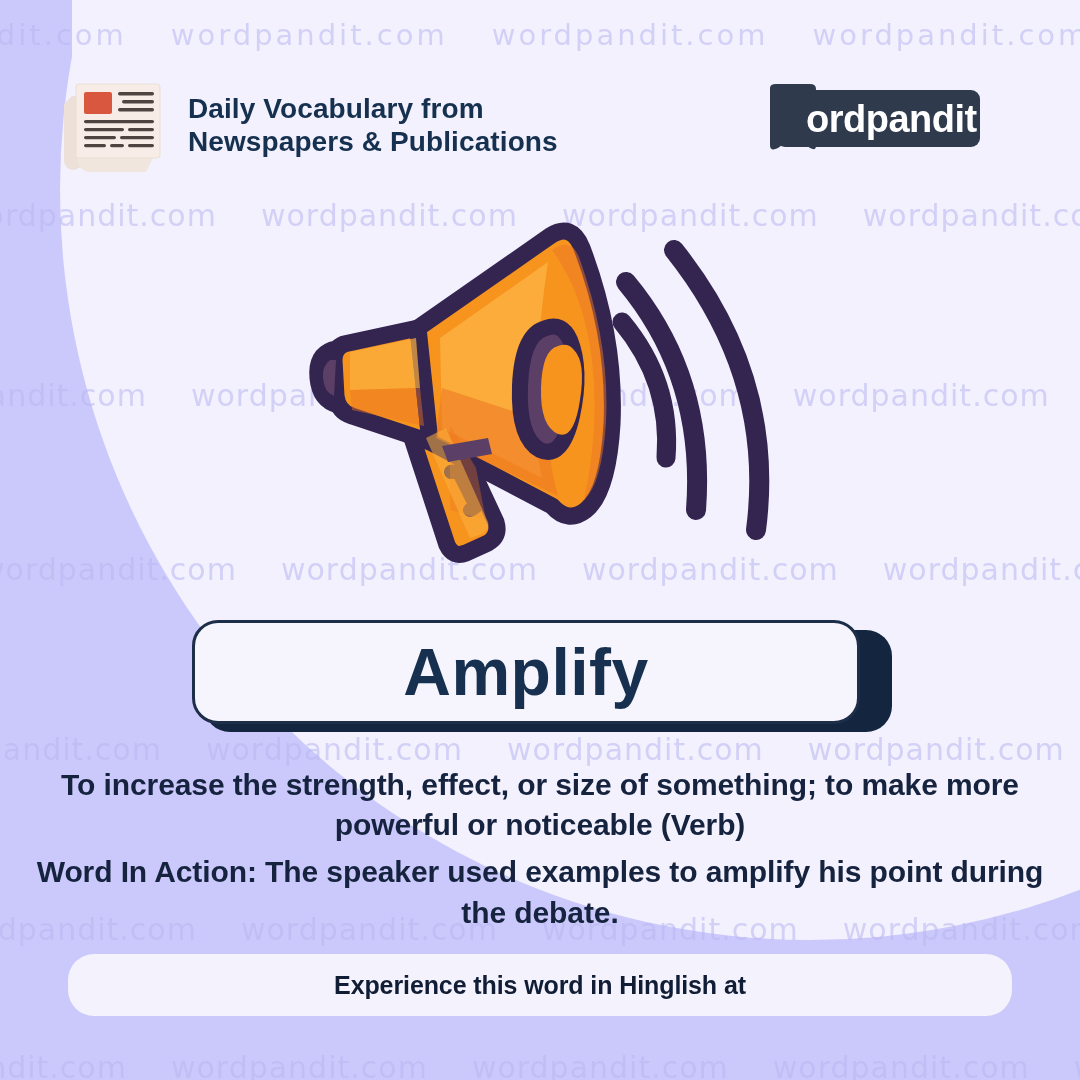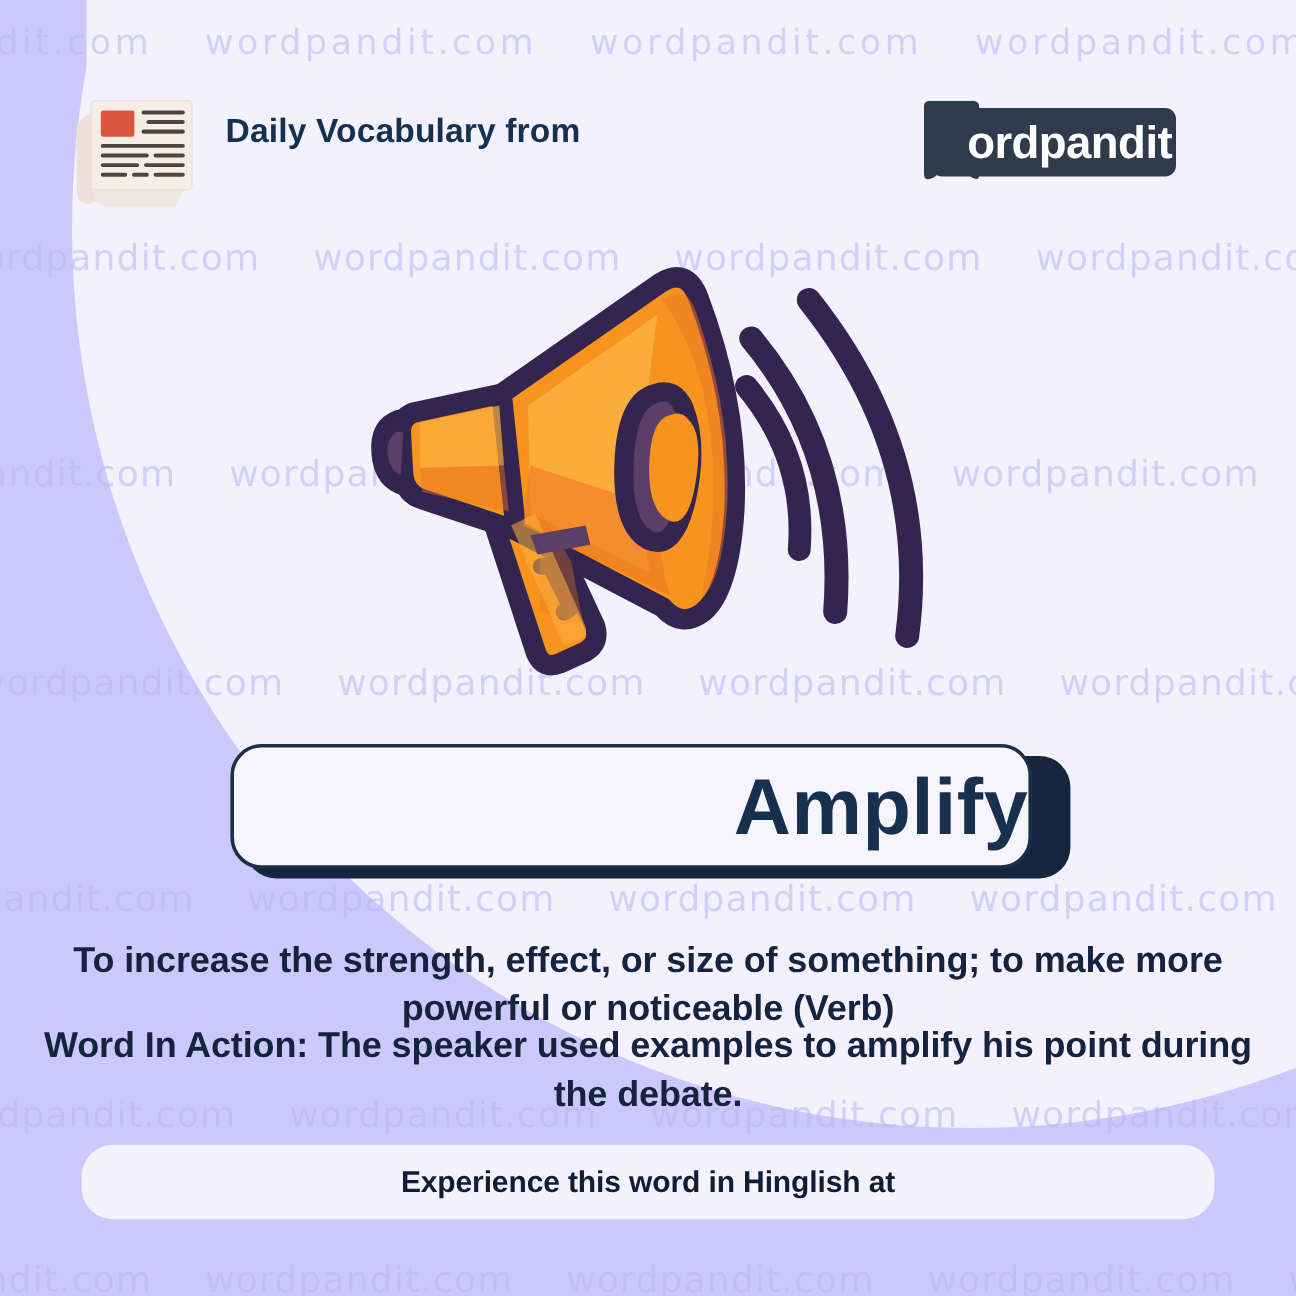--- a/index.html
+++ b/index.html
@@ -127,21 +127,21 @@
     position: absolute;
     left: 0;
     top: 0;
     width: 662px;
     height: 98px;
     background: #f6f5fd;
     border: 3px solid #1d2e48;
     border-radius: 26px;
     display: flex;
     align-items: center;
-    justify-content: flex-end;
+    justify-content: center;
   }
   #word-text {
     color: #17304f;
     font-size: 66px;
     font-weight: 700;
     letter-spacing: .5px;
     line-height: 1;
   }
 
   
@@ -149,21 +149,20 @@
     position: absolute;
     left: 40px;
     top: 765px;
     width: 1000px;
     text-align: center;
     color: #16233f;
     font-size: 30px;
     font-weight: 700;
     line-height: 1.33;
     letter-spacing: -.1px;
-    margin-top: 16px;
   }
   #example {
     position: absolute;
     left: 20px;
     top: 852px;
     width: 1040px;
     text-align: center;
     color: #16233f;
     font-size: 30px;
     font-weight: 700;
@@ -241,20 +240,21 @@
         <rect x="26" y="66" width="32" height="3.2" rx="1.6" fill="#4f4440"></rect>
         <rect x="62" y="66" width="34" height="3.2" rx="1.6" fill="#4f4440"></rect>
         <rect x="26" y="74" width="22" height="3.2" rx="1.6" fill="#4f4440"></rect>
         <rect x="52" y="74" width="14" height="3.2" rx="1.6" fill="#4f4440"></rect>
         <rect x="70" y="74" width="26" height="3.2" rx="1.6" fill="#4f4440"></rect>
       </svg>
     </div>
 
     <div id="header-title">
       <div>Daily Vocabulary from</div>
+      <div>Newspapers &amp; Publications</div>
     </div>
 
     <div id="brand-logo">
       <svg viewBox="0 0 222 68" width="222" height="68">
         <rect x="18" y="6" width="204" height="57" rx="9" fill="#2f3a4d"></rect>
 
         <path d="M12 4 Q12 0 18 0 L52 0 Q58 0 58 5 L58 62 Q58 67 52 64 L36 52 L20 64 Q12 68 12 61 Z" fill="#2f3a4d"></path>
         <path d="M36 49 L20 61 L20 7 L52 7 L52 61 Z" fill="#2f3a4d"></path>
         <text x="48" y="48" font-family="'Liberation Sans', sans-serif" font-size="38" font-weight="700" fill="#ffffff" letter-spacing="-0.5">ordpandit</text>
       </svg>

